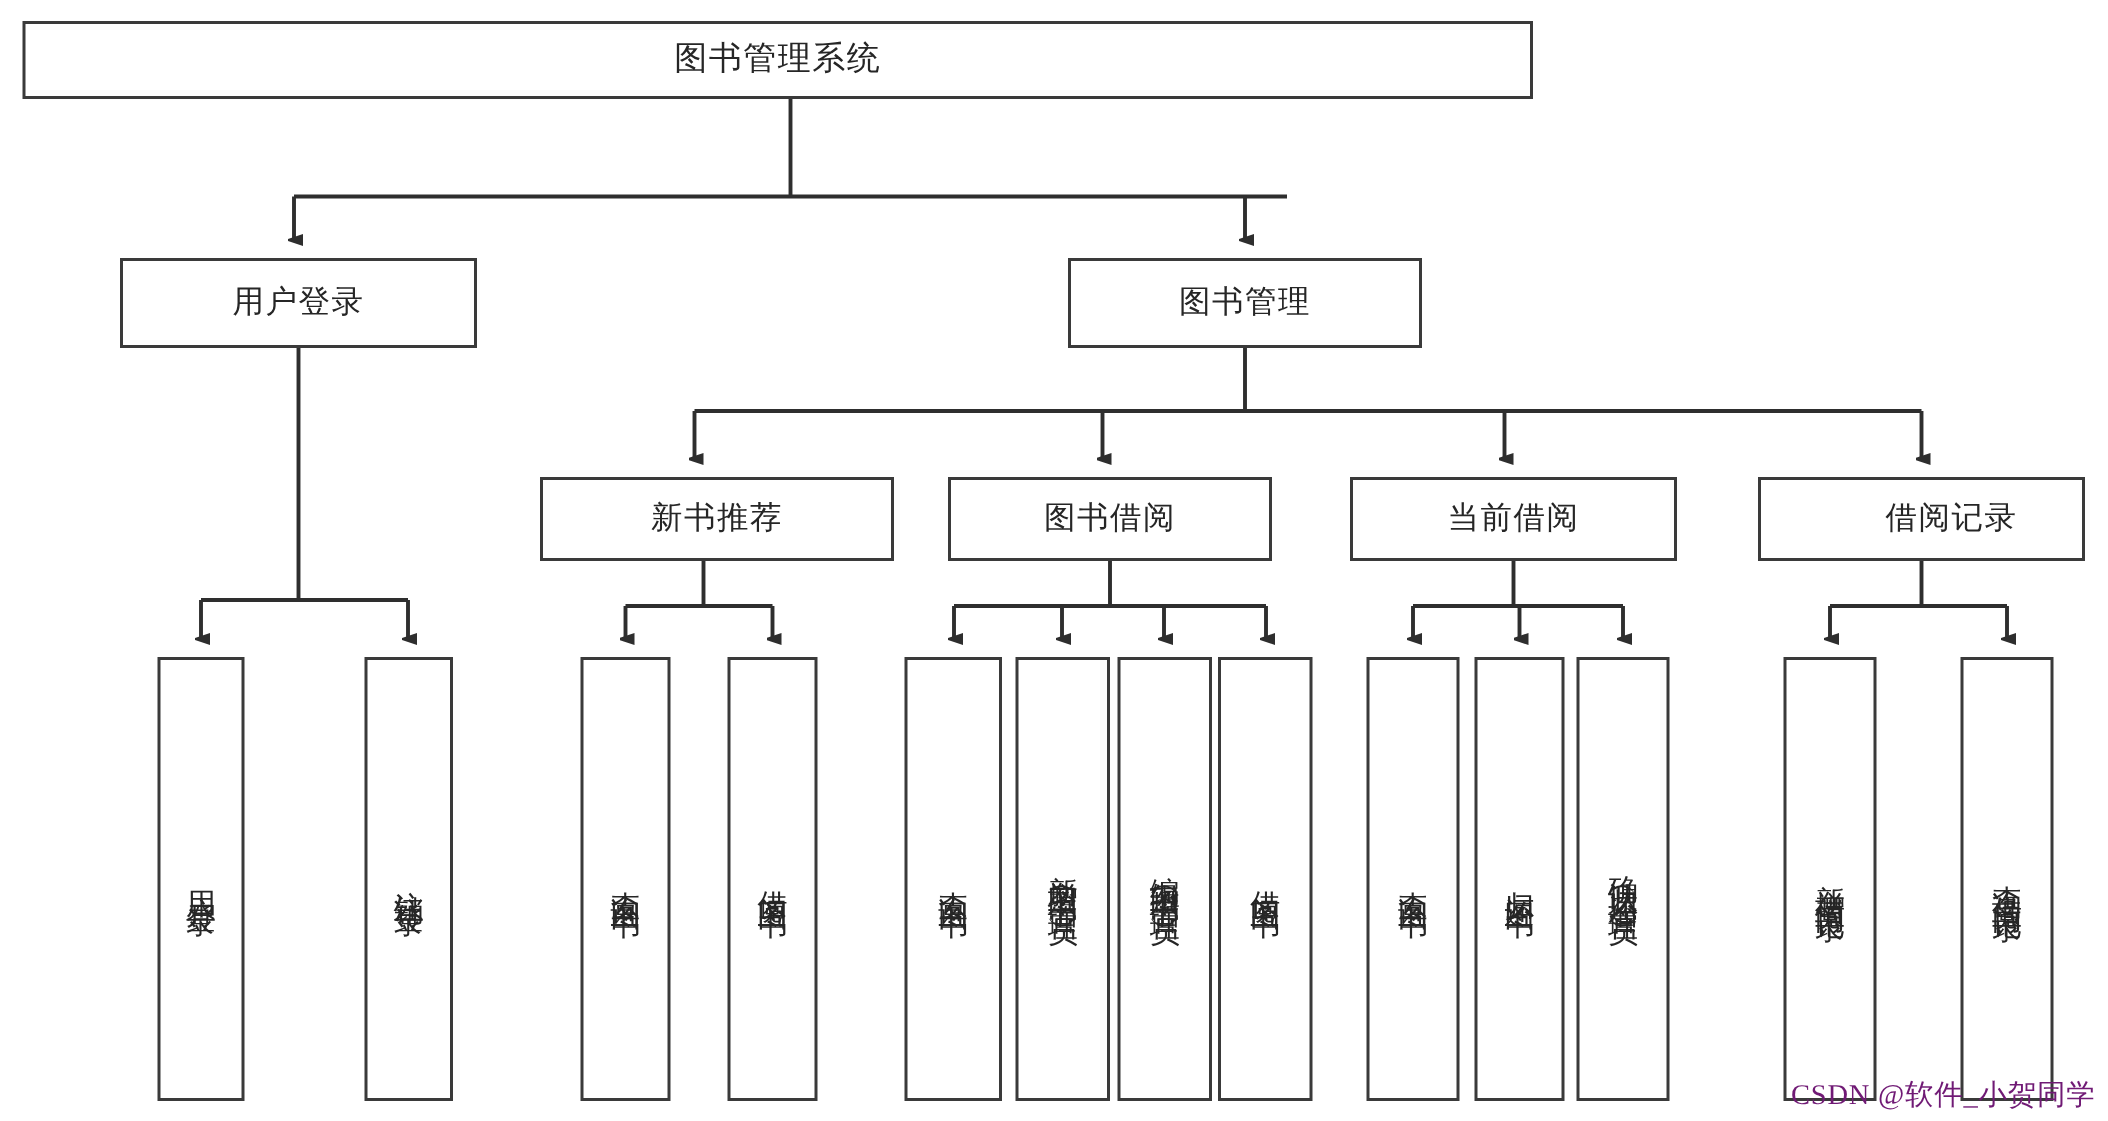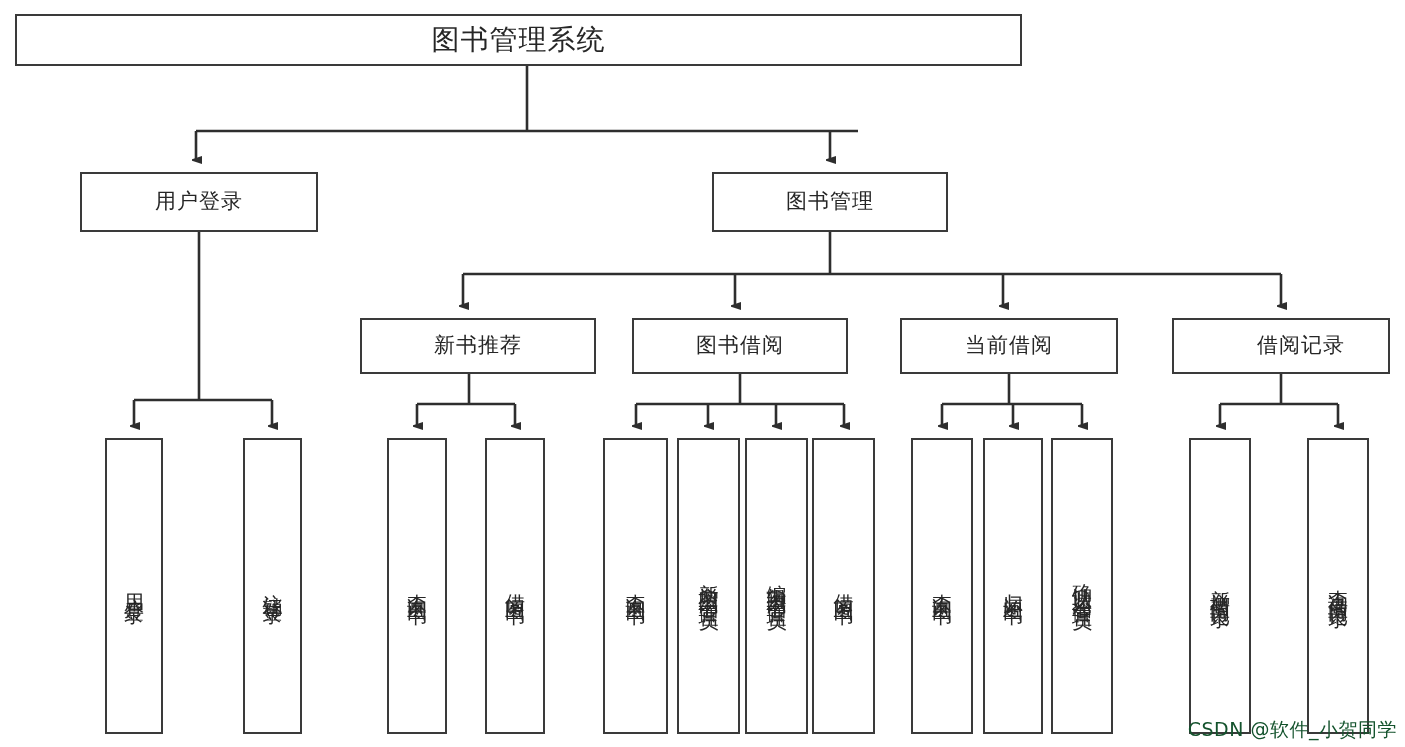--- a/index.html
+++ b/index.html
@@ -32,21 +32,21 @@
     justify-content:center;
     text-align:center;
     color:#262626;
   }
   .node.h{
     font-size:21px;
     letter-spacing:1px;
     line-height:1.2;
   }
   .node.root{
-    font-size:28px;
+    font-size:22px;
     letter-spacing:1px;
   }
   .node.v{
     writing-mode:vertical-rl;
     text-orientation:upright;
     font-size:20px;
     letter-spacing:4px;
     line-height:1.25;
     padding:6px 0;
     white-space:nowrap;
@@ -136,15 +136,15 @@
   <div class="node v" style="left: 603px; top: 438px; width: 65px; height: 296px; border-color: rgb(58, 58, 58); color: rgb(38, 38, 38); background: rgb(255, 255, 255);">查询图书</div>
   <div class="node v" style="left: 677px; top: 438px; width: 63px; height: 296px; border-color: rgb(58, 58, 58); color: rgb(38, 38, 38); background: rgb(255, 255, 255);">新增图书（管理员）</div>
   <div class="node v" style="left: 745px; top: 438px; width: 63px; height: 296px; border-color: rgb(58, 58, 58); color: rgb(38, 38, 38); background: rgb(255, 255, 255);">编辑图书（管理员）</div>
   <div class="node v" style="left: 812px; top: 438px; width: 63px; height: 296px; border-color: rgb(58, 58, 58); color: rgb(38, 38, 38); background: rgb(255, 255, 255);">借阅图书</div>
   <div class="node v" style="left: 911px; top: 438px; width: 62px; height: 296px; border-color: rgb(58, 58, 58); color: rgb(38, 38, 38); background: rgb(255, 255, 255);">查询图书</div>
   <div class="node v" style="left: 983px; top: 438px; width: 60px; height: 296px; border-color: rgb(58, 58, 58); color: rgb(38, 38, 38); background: rgb(255, 255, 255);">归还图书</div>
   <div class="node v" style="left: 1051px; top: 438px; width: 62px; height: 296px; border-color: rgb(58, 58, 58); color: rgb(38, 38, 38); background: rgb(255, 255, 255);">确认归还（管理员）</div>
   <div class="node v" style="left: 1189px; top: 438px; width: 62px; height: 296px; border-color: rgb(58, 58, 58); color: rgb(38, 38, 38); background: rgb(255, 255, 255);">新增借阅记录</div>
   <div class="node v" style="left: 1307px; top: 438px; width: 62px; height: 296px; border-color: rgb(58, 58, 58); color: rgb(38, 38, 38); background: rgb(255, 255, 255);">查询借阅记录</div>
 
-  <div class="watermark" style="color: #14532d;">CSDN @软件_小贺同学</div>
+  <div class="watermark" style="color: #701a75; font-family: Liberation Serif, serif;">CSDN @软件_小贺同学</div>
 
 </div>
 
 </body></html>

